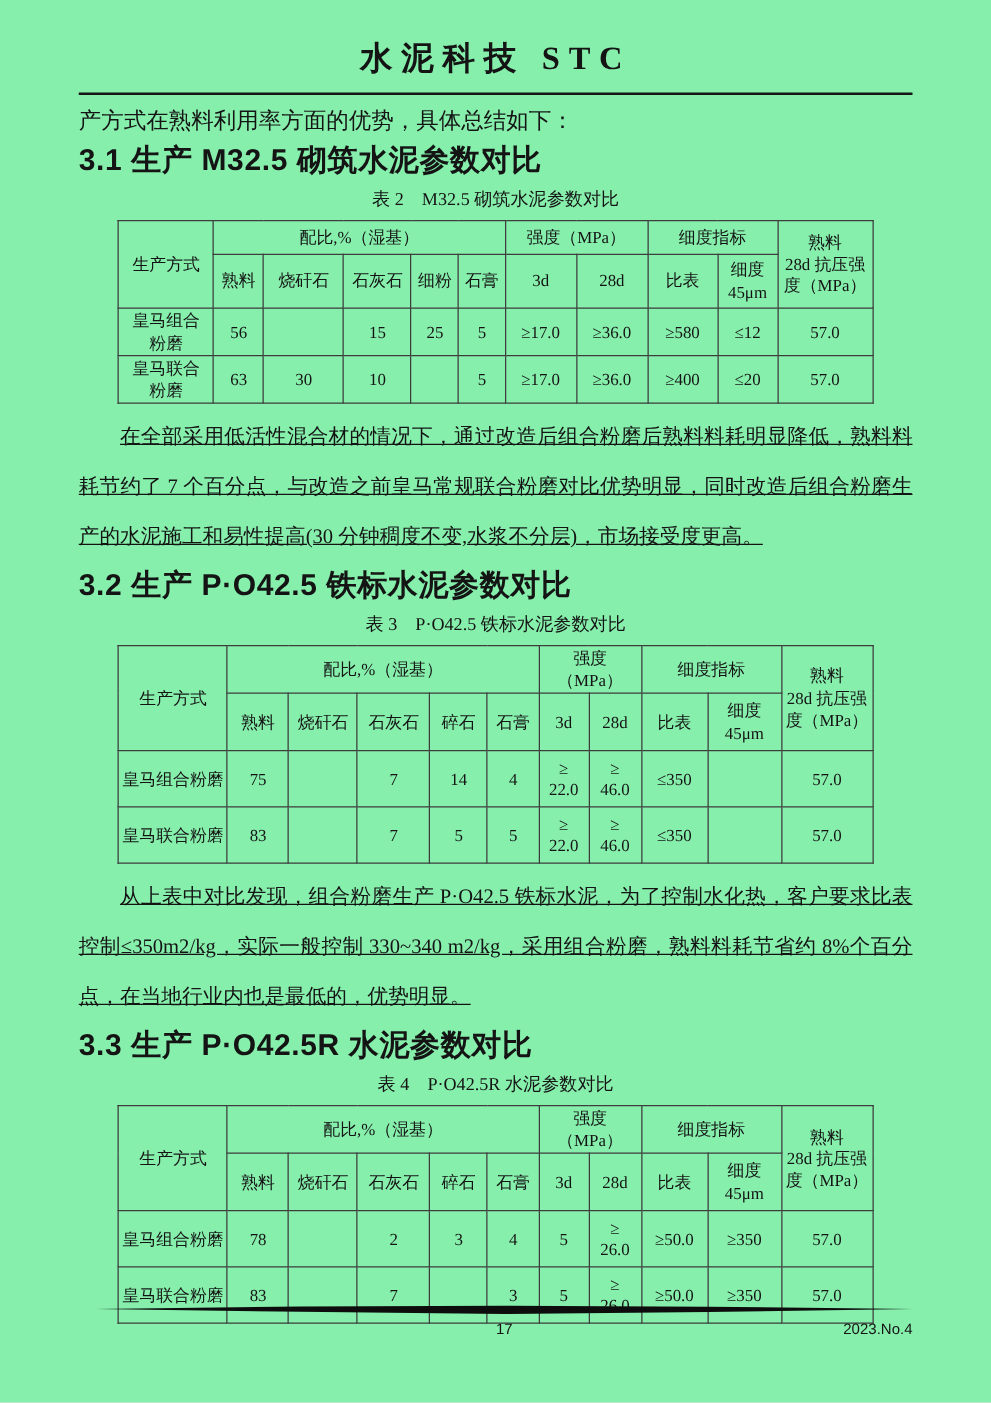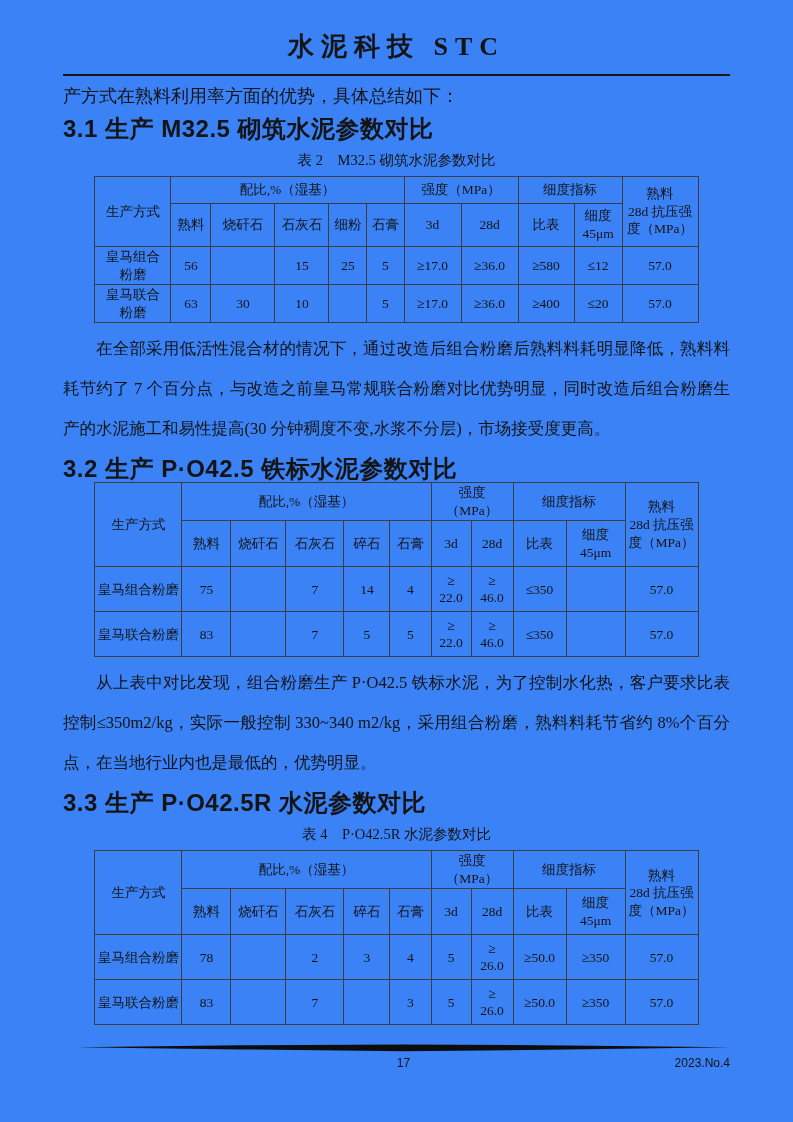--- a/index.html
+++ b/index.html
@@ -1,20 +1,20 @@
 <!DOCTYPE html>
 <html><head>
 <meta charset="utf-8">
 <style>
   html,body { margin:0; padding:0; background:#e8e8e8; }
   .page {
     position:relative;
     width:793px; height:1122px;
     margin:0 auto;
-    background:#3b82f6;
+    background:#86efac;
     box-sizing:border-box;
     padding:30px 63px 0 63px;
     font-family:"Liberation Serif", serif;
     color:#141414;
     overflow:hidden;
   }
   .journal-title {
     text-align:center;
     font-size:26px;
     line-height:34px;
@@ -68,20 +68,21 @@
   .t2 .dr  td { height:34px; }
   .t3 .hr1 td { height:26px; }
   .t3 .hr2 td { height:43px; }
   .t3 .dr  td { height:42px; }
   .body-paragraph {
     margin:6px 0 0 0;
     font-size:16.5px;
     line-height:40px;
     text-align:justify;
     text-indent:2em;
+    text-decoration:underline;
   }
   .page-footer {
     position:absolute;
     left:77px; right:63px;
     top:1044px;
   }
   .footer-bar { display:block; width:100%; height:8px; }
   .footer-meta {
     position:relative;
     margin-top:3px;
@@ -171,20 +172,21 @@
       <td>≥400</td>
       <td>≤20</td>
       <td>57.0</td>
     </tr>
   </tbody>
     </table>
 
   <p class="body-paragraph">在全部采用低活性混合材的情况下，通过改造后组合粉磨后熟料料耗明显降低，熟料料耗节约了 7 个百分点，与改造之前皇马常规联合粉磨对比优势明显，同时改造后组合粉磨生产的水泥施工和易性提高(30 分钟稠度不变,水浆不分层)，市场接受度更高。</p>
 
   <div class="section-heading">3.2 生产 P·O42.5 铁标水泥参数对比</div>
+  <div class="table-caption">表 3　P·O42.5 铁标水泥参数对比</div>
 
   <table class="params t3">
     <colgroup>
       <col style="width:87px">
         <col style="width:49px">
         <col style="width:55px">
         <col style="width:58px">
       <col style="width:46px">
         <col style="width:41px">
         <col style="width:40px">

